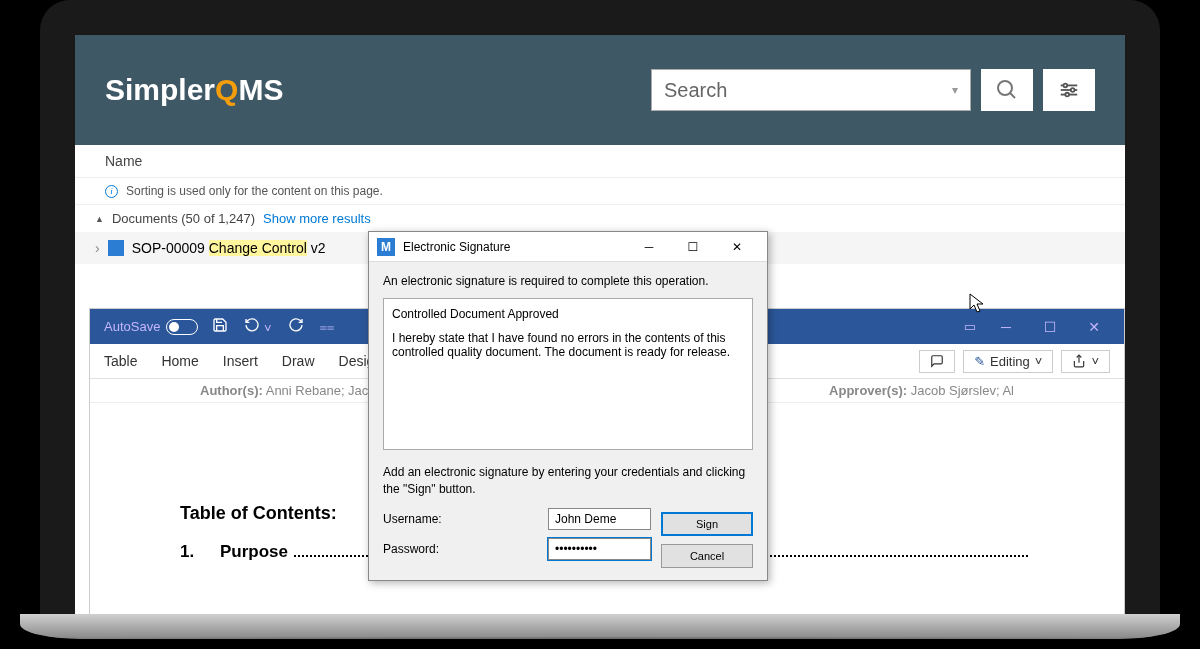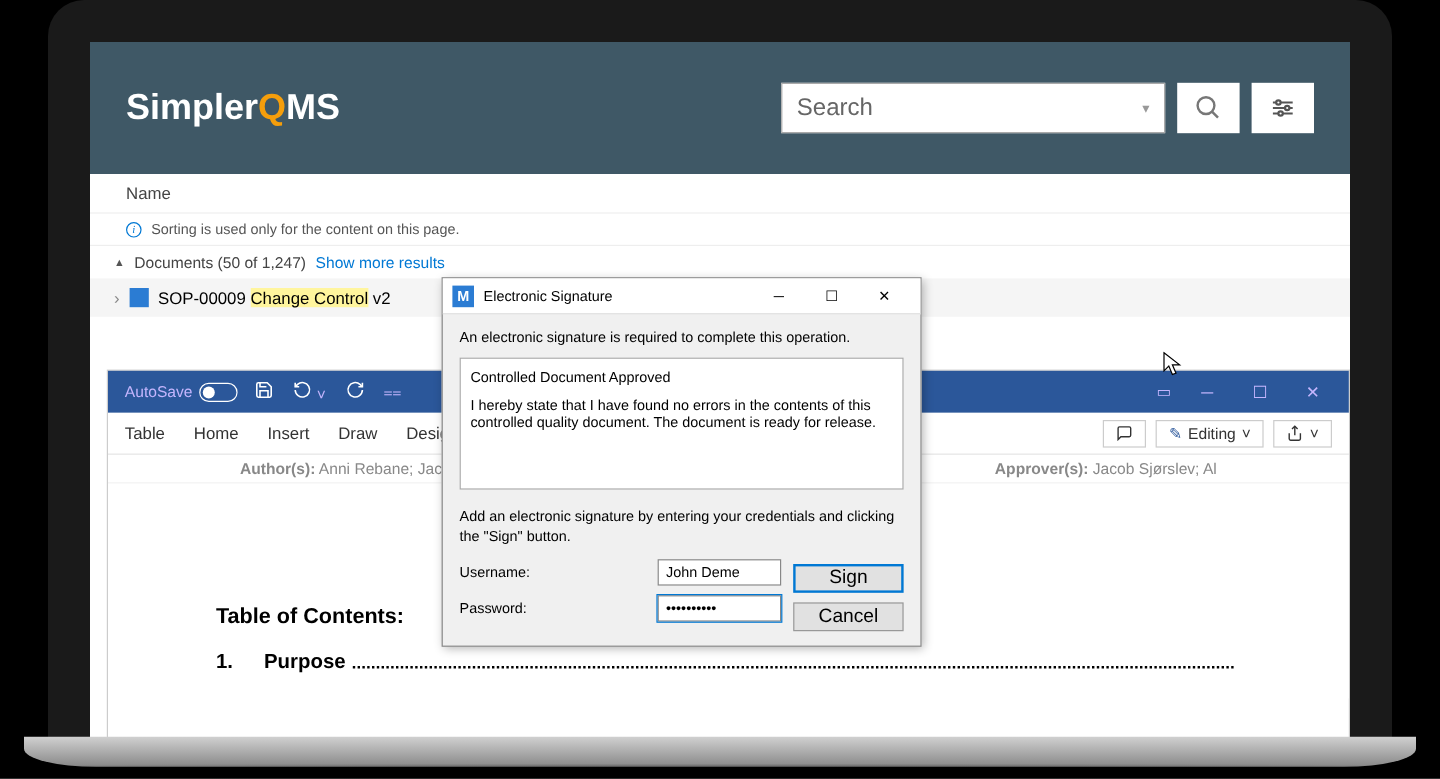--- a/index.html
+++ b/index.html
@@ -57,28 +57,28 @@
 .toc-num { width: 40px; }
 .toc-dots { flex: 1; border-bottom: 2px dotted #000; margin: 0 6px 4px 6px; }
 
 .dialog { position: absolute; left: 293px; top: 196px; width: 400px; background: #f0f0f0; border: 1px solid #888; box-shadow: 2px 2px 8px rgba(0,0,0,0.3); font-size: 12px; }
 .dlg-title { height: 30px; display: flex; align-items: center; padding: 0 8px; background: #fff; border-bottom: 1px solid #ddd; }
 .dlg-title .m-icon { width: 18px; height: 18px; background: #2b7cd3; color: #fff; display: flex; align-items: center; justify-content: center; font-weight: bold; margin-right: 8px; font-size: 12px; }
 .dlg-winbtns { margin-left: auto; display: flex; }
 .dlg-winbtn { width: 44px; height: 30px; display: flex; align-items: center; justify-content: center; cursor: pointer; }
 .dlg-body { padding: 12px 14px; }
 .dlg-msg { margin-bottom: 10px; }
-.dlg-txtbox { background: #fff; border: 1px solid #aaa; padding: 8px; height: 110px; overflow-y: scroll; }
+.dlg-txtbox { background: #fff; border: 1px solid #aaa; padding: 8px; height: 152px; overflow-y: scroll; }
 .dlg-txtbox .line1 { margin-bottom: 10px; }
 .dlg-instr { margin: 14px 0 10px 0; line-height: 1.4; }
 .dlg-field { display: flex; align-items: center; margin-bottom: 8px; }
 .dlg-field label { width: 165px; }
 .dlg-field input { border: 1px solid #888; padding: 3px 6px; font-size: 12px; width: 103px; height: 22px; }
 .dlg-btns { position: absolute; right: 14px; bottom: 12px; display: flex; flex-direction: column; gap: 8px; }
-.dlg-btn { width: 92px; height: 24px; background: #e1e1e1; border: 1px solid #999; cursor: pointer; font-size: 16px; }
+.dlg-btn { width: 92px; height: 24px; background: #e1e1e1; border: 1px solid #999; cursor: pointer; font-size: 11px; }
 .dlg-btn.primary { border: 2px solid #0078d4; }
 
 .cursor { position: absolute; left: 894px; top: 258px; font-size: 18px; color: #000; pointer-events: none; }
 </style>
 </head>
 <body>
 
 <div class="laptop-frame">
   <div class="laptop-screen">
 

